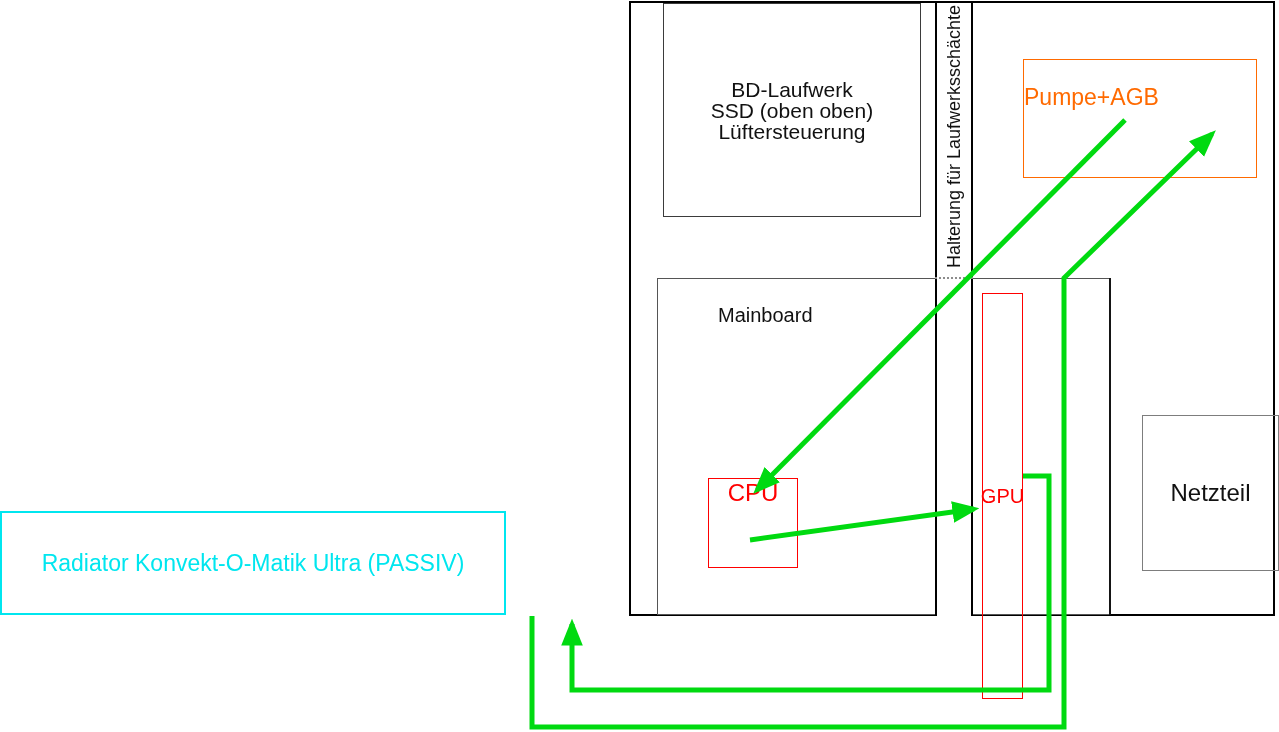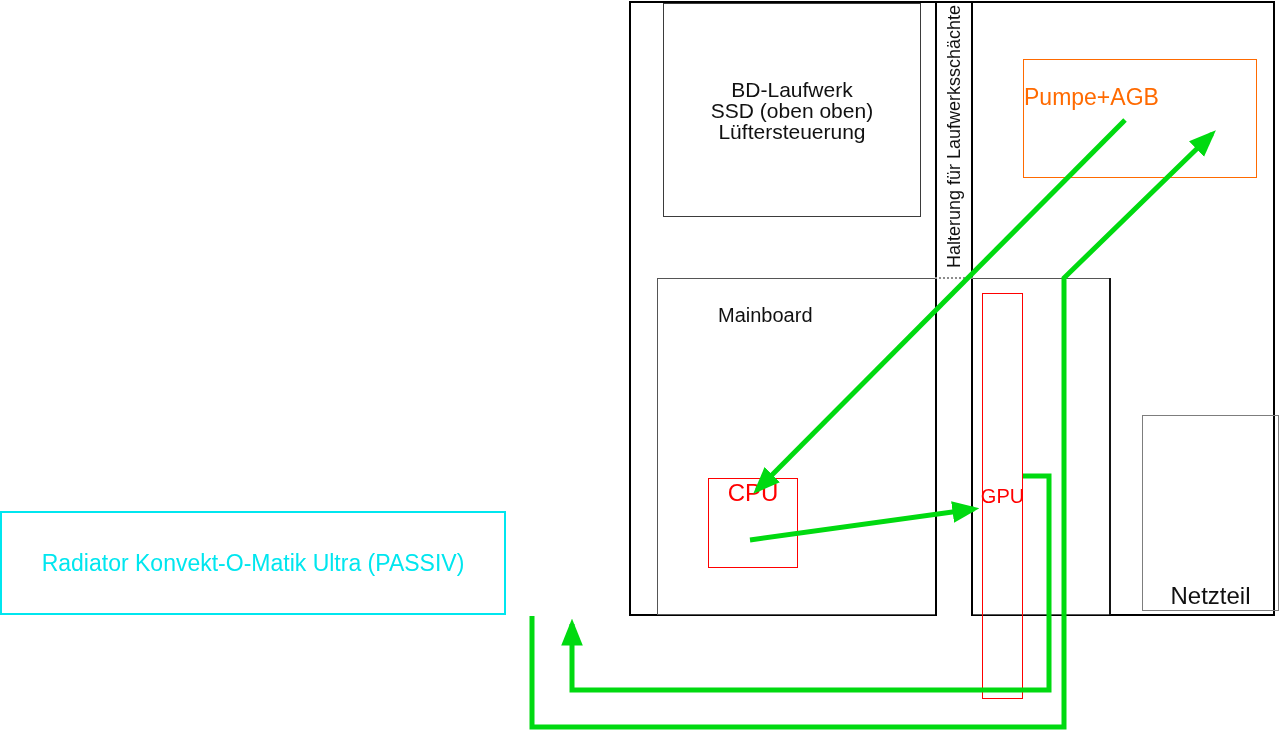--- a/index.html
+++ b/index.html
@@ -14,22 +14,22 @@
   .bd{left:663px;top:3px;width:258px;height:214px;border:1px solid #3b3b3b;
       display:flex;flex-direction:column;align-items:center;justify-content:center;
       font-size:21px;line-height:21px;text-align:center;}
 
   
   .mb{left:657px;top:278px;width:454px;height:337px;border:1px solid #555;}
   .mb-label{position:absolute;left:60px;top:25px;font-size:20px;white-space:nowrap;}
   .mb-edge{left:1109px;top:278px;width:2px;height:337px;background:#151515;}
 
   
-  .psu{left:1142px;top:415px;width:137px;height:196px;border:1px solid #7d7d7d;
-       display:flex;align-items:flex-end;justify-content:center;font-size:24px;}
+  .psu{left:1142px;top:415px;width:137px;height:156px;border:1px solid #7d7d7d;
+       display:flex;align-items:center;justify-content:center;font-size:24px;}
 
   
   .col{left:935px;top:3px;width:38px;height:613px;background:#fff;
        border-left:2px solid #000;border-right:2px solid #000;}
   .dotted{left:935px;top:277px;width:38px;height:0;border-top:2px dotted #8c8c8c;}
   .vlabel{left:823px;top:125px;width:262px;height:24px;transform:rotate(-90deg);
           font-size:18px;text-align:center;white-space:nowrap;line-height:24px;}
 
   
   .pump{left:1023px;top:59px;width:234px;height:119px;border:1px solid var(--orange);

